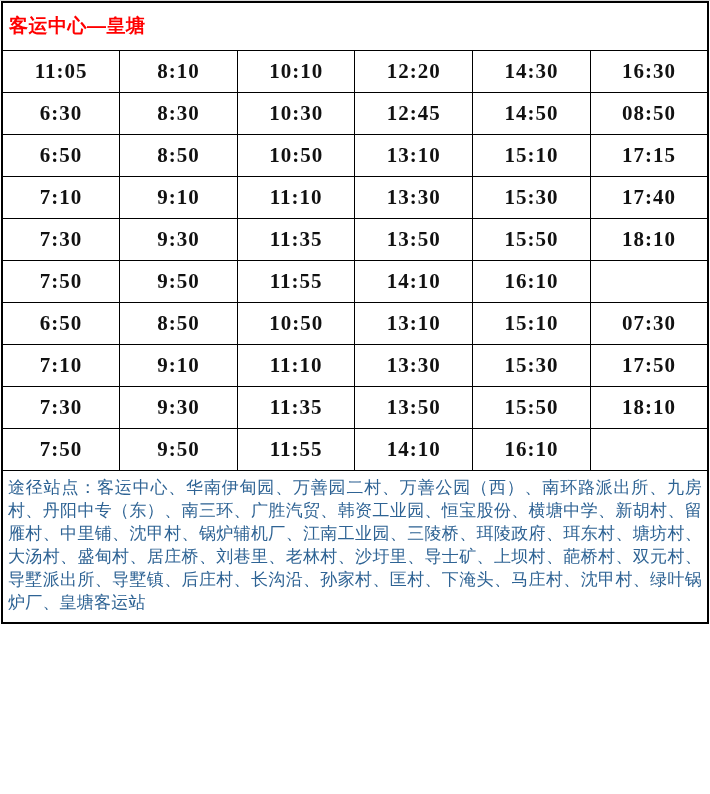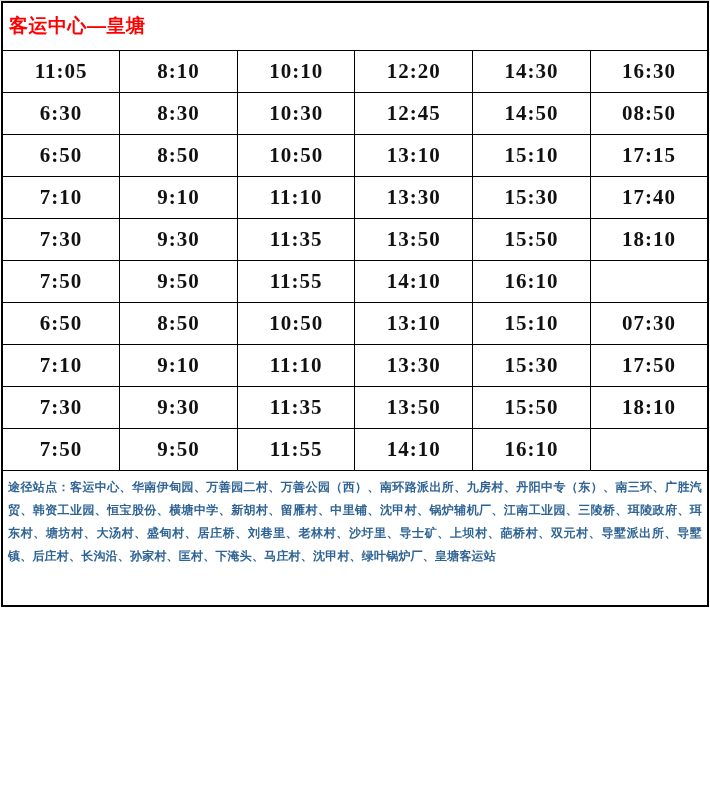--- a/index.html
+++ b/index.html
@@ -55,22 +55,22 @@
     font-size: 21px;
     color: #111111;
     letter-spacing: 1px;
   }
   td.notes-cell {
     height: 136px;
     padding: 5px 5px 8px 5px;
     vertical-align: top;
   }
   .notes-text {
-    font-weight: bold;
-    font-size: 12px;
+    font-weight: normal;
+    font-size: 17px;
     line-height: 23px;
     color: var(--notes-blue, #2e6394);
     text-align: justify;
     letter-spacing: 0.2px;
   }
 </style>
 </head>
 <body>
 
 <div class="page">

